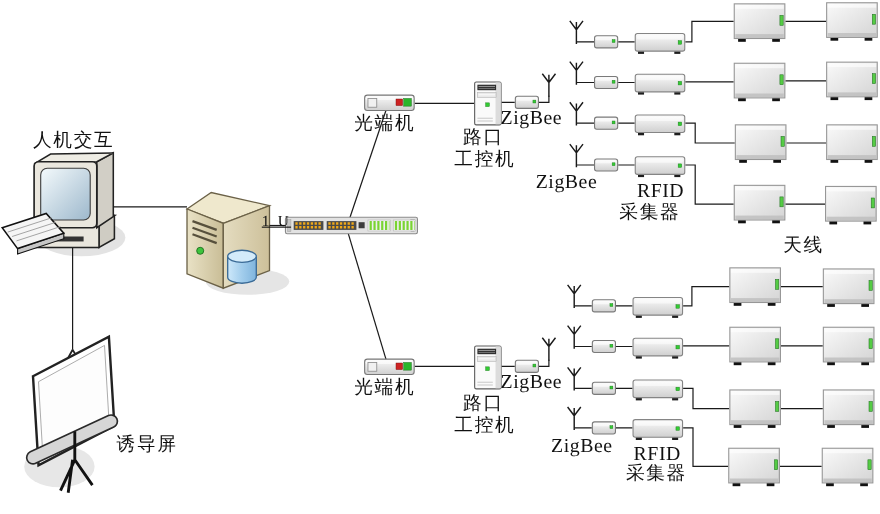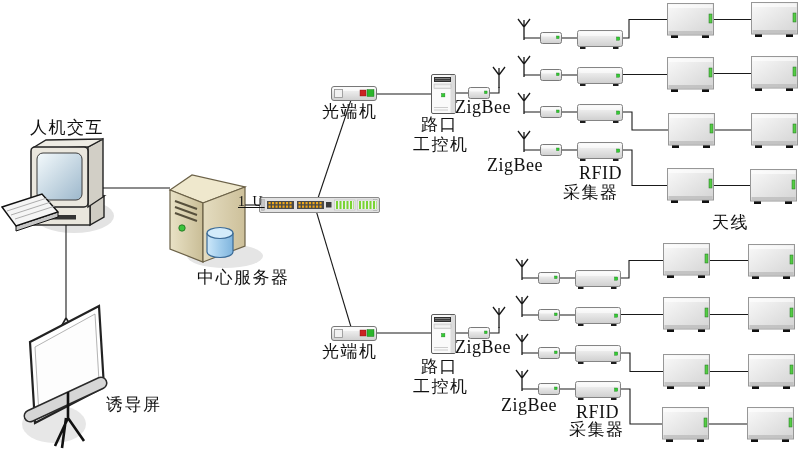--- a/index.html
+++ b/index.html
@@ -229,21 +229,20 @@
     <use href="#sym-bigbox" x="663" y="297"></use>
     <use href="#sym-bigbox" x="748" y="297"></use>
     <use href="#sym-bigbox" x="663" y="354"></use>
     <use href="#sym-bigbox" x="748" y="354"></use>
     <use href="#sym-bigbox" x="662" y="407"></use>
     <use href="#sym-bigbox" x="747" y="407"></use>
   </g>
 </svg>
 
 <div class="lbl cjk" style="left:30px;top:119px;">人机交互</div>
-<div class="lbl cjk" style="left:197px;top:269px;">中心服务器</div>
 <div class="lbl small" style="left:238px;top:195px;text-decoration:underline;">1 U</div>
 <div class="lbl cjk" style="left:106px;top:397px;font-family:Liberation Mono, monospace;">诱导屏</div>
 
 <div class="lbl cjk" style="left:322px;top:103px;">光端机</div>
 <div class="lbl cjk" style="left:421px;top:116px;">路口</div>
 <div class="lbl cjk" style="left:413px;top:136px;">工控机</div>
 <div class="lbl lat" style="left:455px;top:98px;">ZigBee</div>
 
 <div class="lbl cjk" style="left:322px;top:343px;">光端机</div>
 <div class="lbl cjk" style="left:421px;top:358px;">路口</div>

